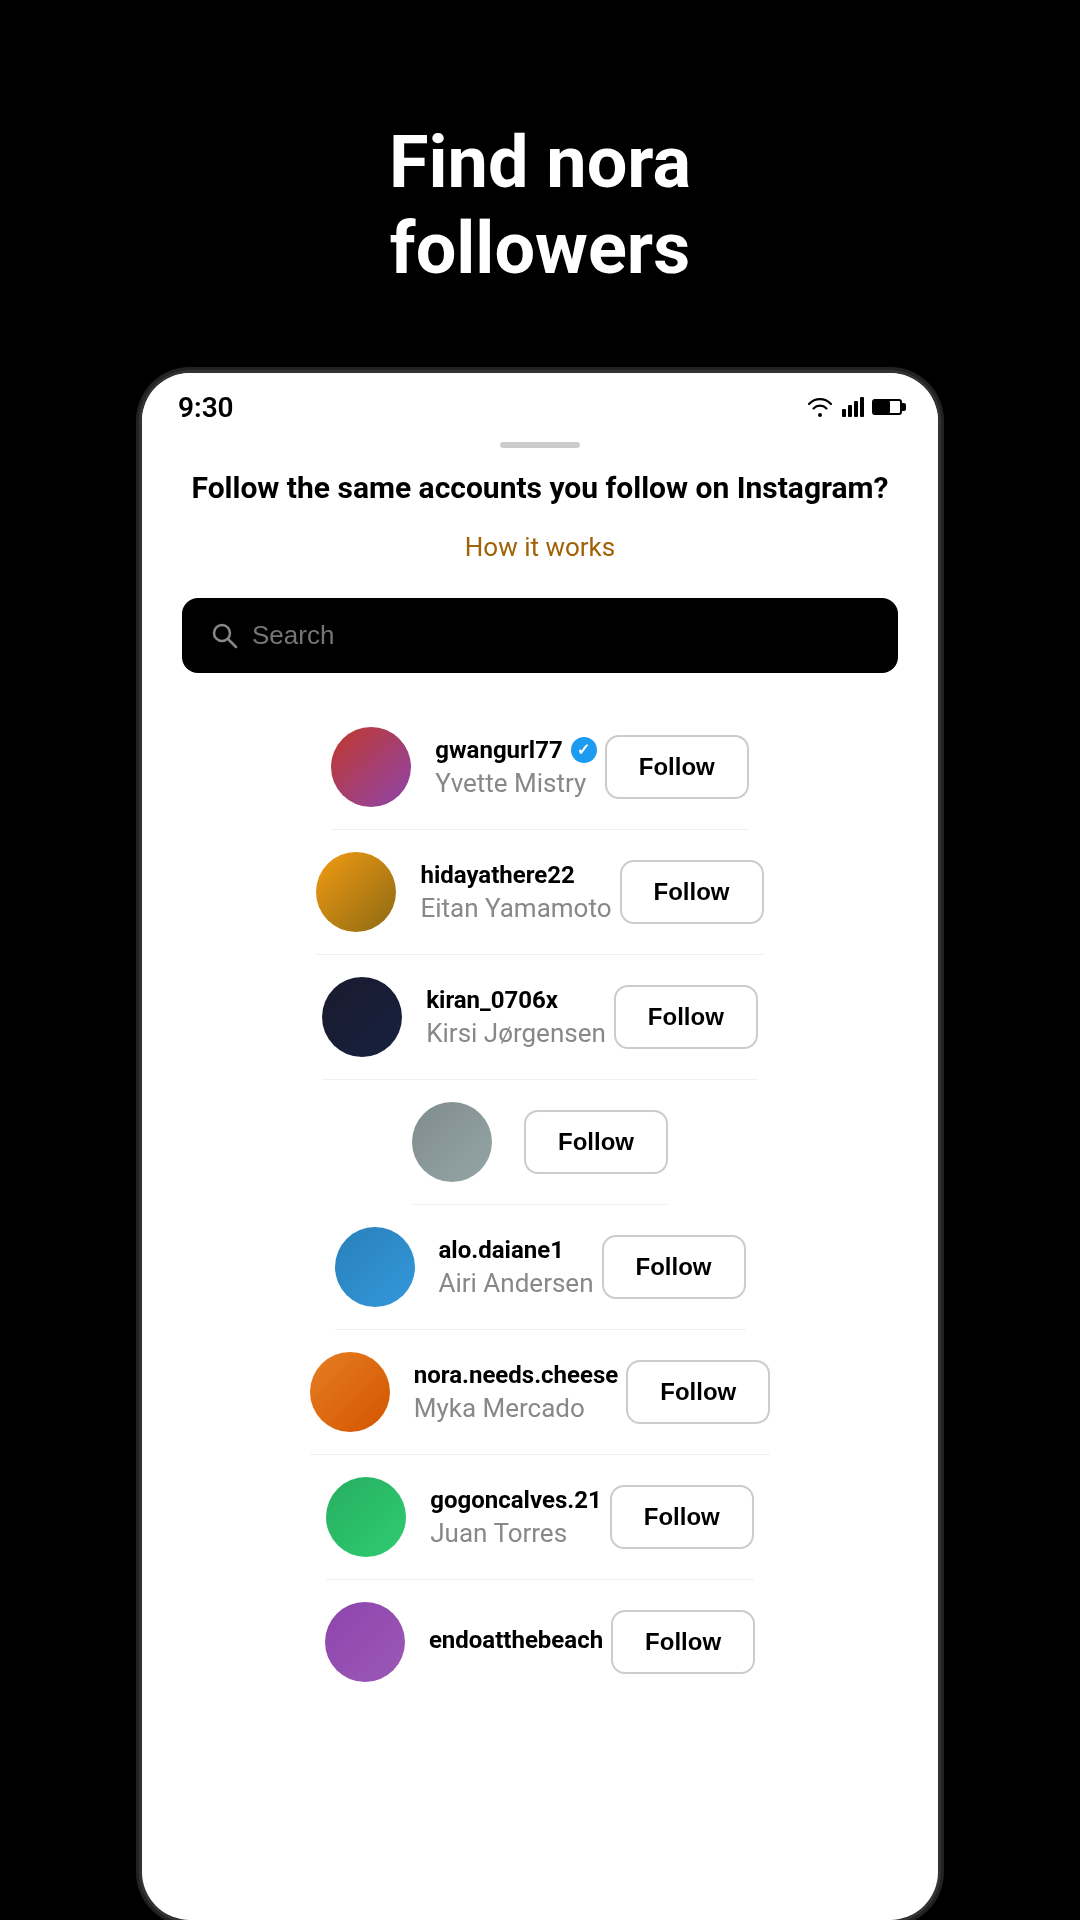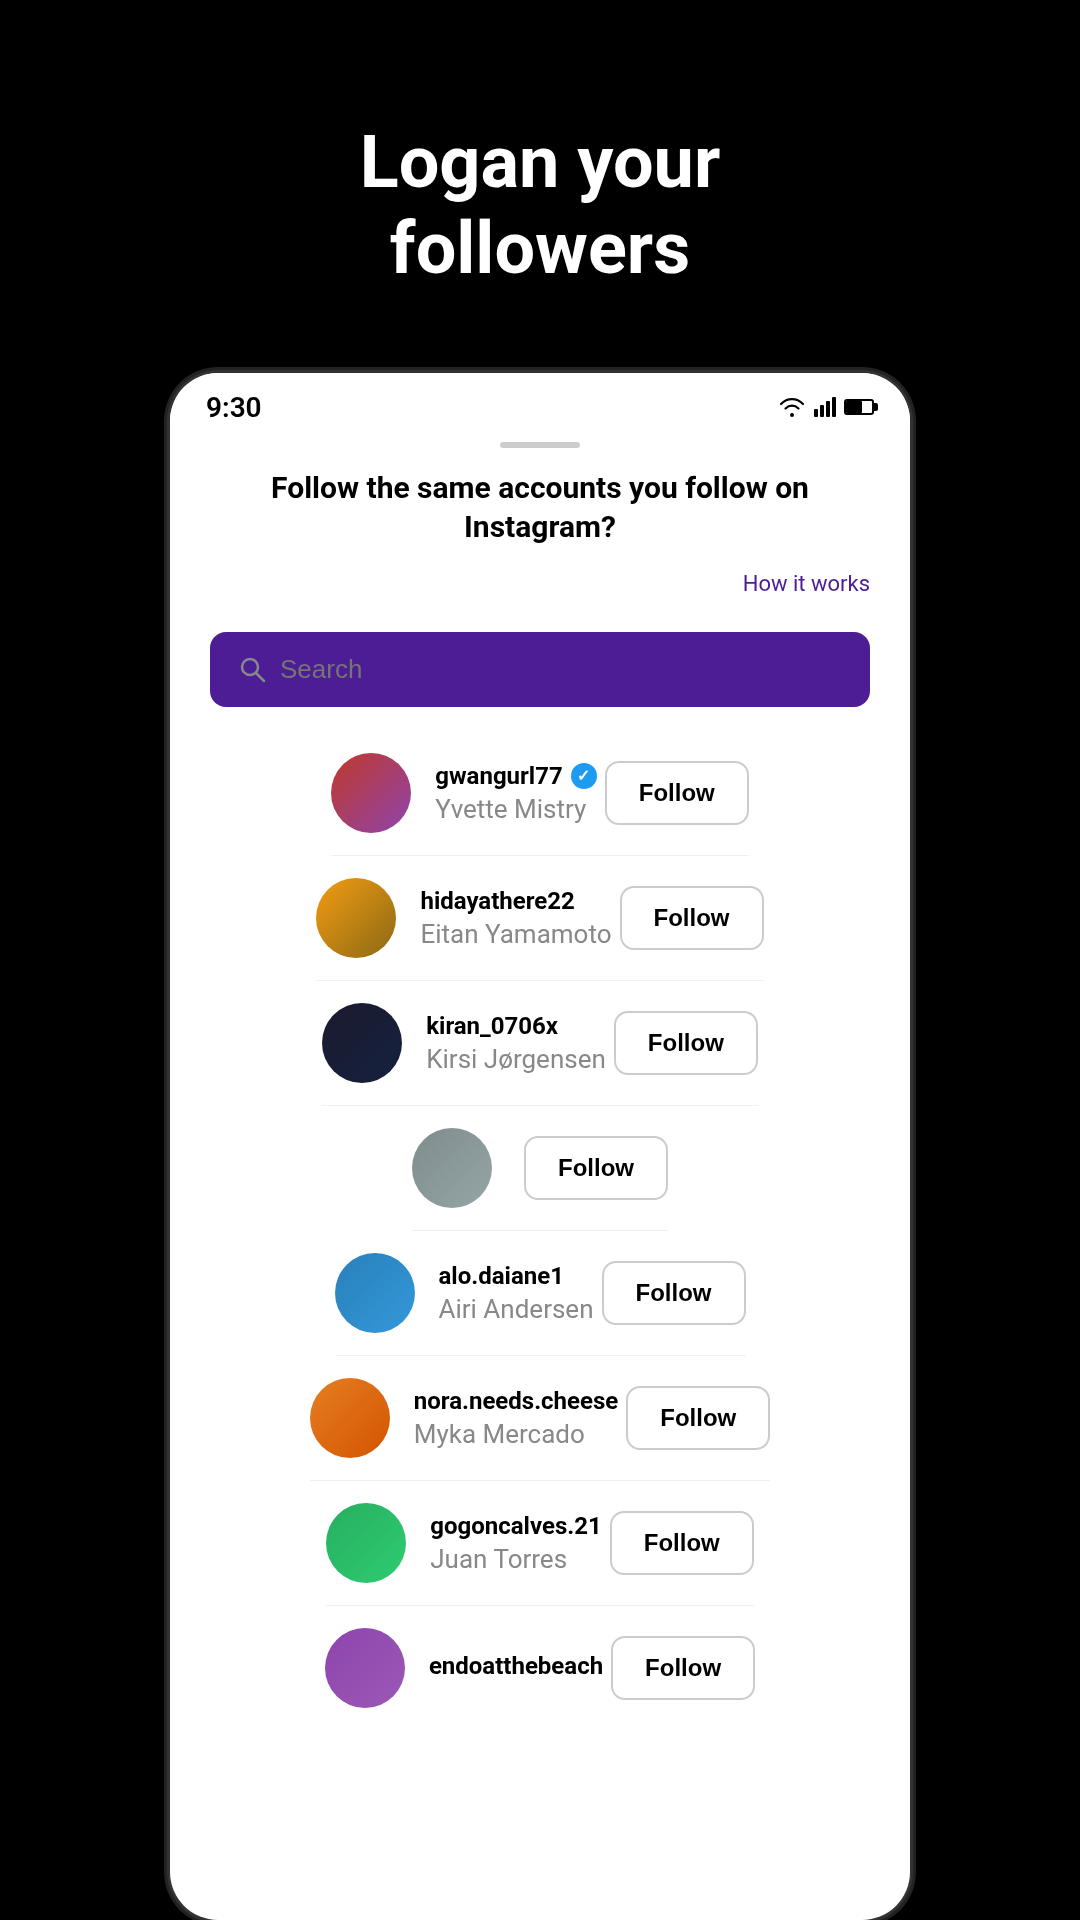--- a/index.html
+++ b/index.html
@@ -19,21 +19,21 @@
       color: #fff;
       font-size: 72px;
       font-weight: 700;
       text-align: center;
       margin-top: 120px;
       margin-bottom: 80px;
       line-height: 1.2;
     }
 
     .phone-frame {
-      width: 740px;
+      width: 796px;
       background: #fff;
       border-radius: 48px;
       overflow: hidden;
       box-shadow: 0 0 0 3px #333, 0 0 0 6px #222;
       flex: 1;
     }
 
     .status-bar {
       background: #fff;
       display: flex;
@@ -107,38 +107,38 @@
     .sheet-title {
       font-size: 30px;
       font-weight: 700;
       text-align: center;
       color: #000;
       line-height: 1.3;
       margin-bottom: 25px;
     }
 
     .how-it-works {
-      font-size: 22px;
-      color: #4c1d95;
-      text-align: right;
+      font-size: 26px;
+      color: #a16207;
+      text-align: center;
       margin-bottom: 36px;
     }
 
     .search-bar {
-      background: #4c1d95;
+      background: #000000;
       border: none;
       border-radius: 16px;
       padding: 22px 28px;
       width: 100%;
       font-size: 26px;
       color: #888;
       display: flex;
       align-items: center;
       gap: 14px;
-      margin-bottom: 24px;
+      margin-bottom: 32px;
     }
 
     .search-bar input {
       border: none;
       background: transparent;
       font-size: 26px;
       color: #888;
       width: 100%;
       outline: none;
     }
@@ -228,21 +228,21 @@
 
     .partial-item {
       display: flex;
       align-items: center;
       padding: 22px 0 10px;
     }
   </style>
 </head>
 <body>
 
-<h1 class="hero-title" style="white-space: pre-line;">Logan your
+<h1 class="hero-title" style="white-space: pre-line;">Find nora
 followers</h1>
 
 <div class="phone-frame">
 
   <div class="status-bar">
     <span class="status-time">9:30</span>
     <div class="status-icons">
 
       <svg class="wifi-icon" viewBox="0 0 28 20" fill="none" xmlns="http://www.w3.org/2000/svg">
         <path d="M14 16a2 2 0 1 1 0 4 2 2 0 0 1 0-4z" fill="#000"></path>

